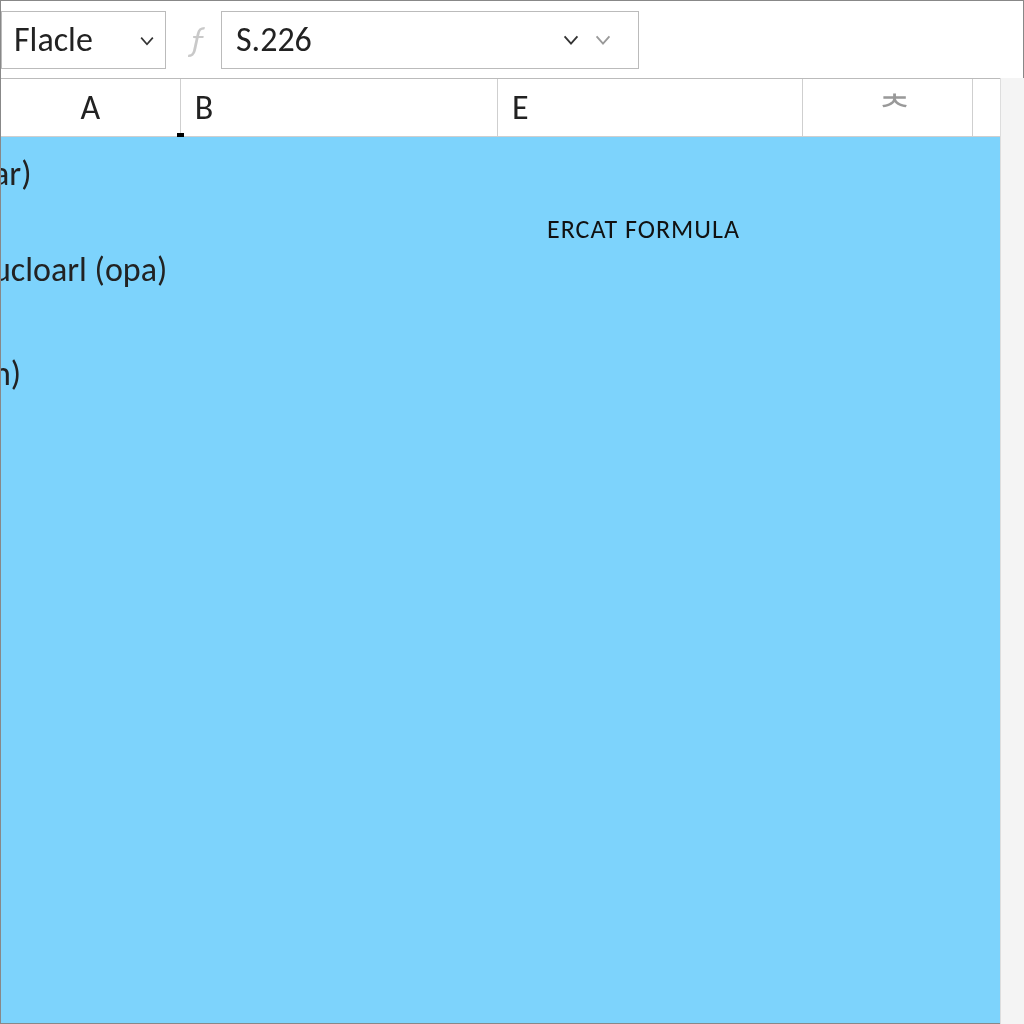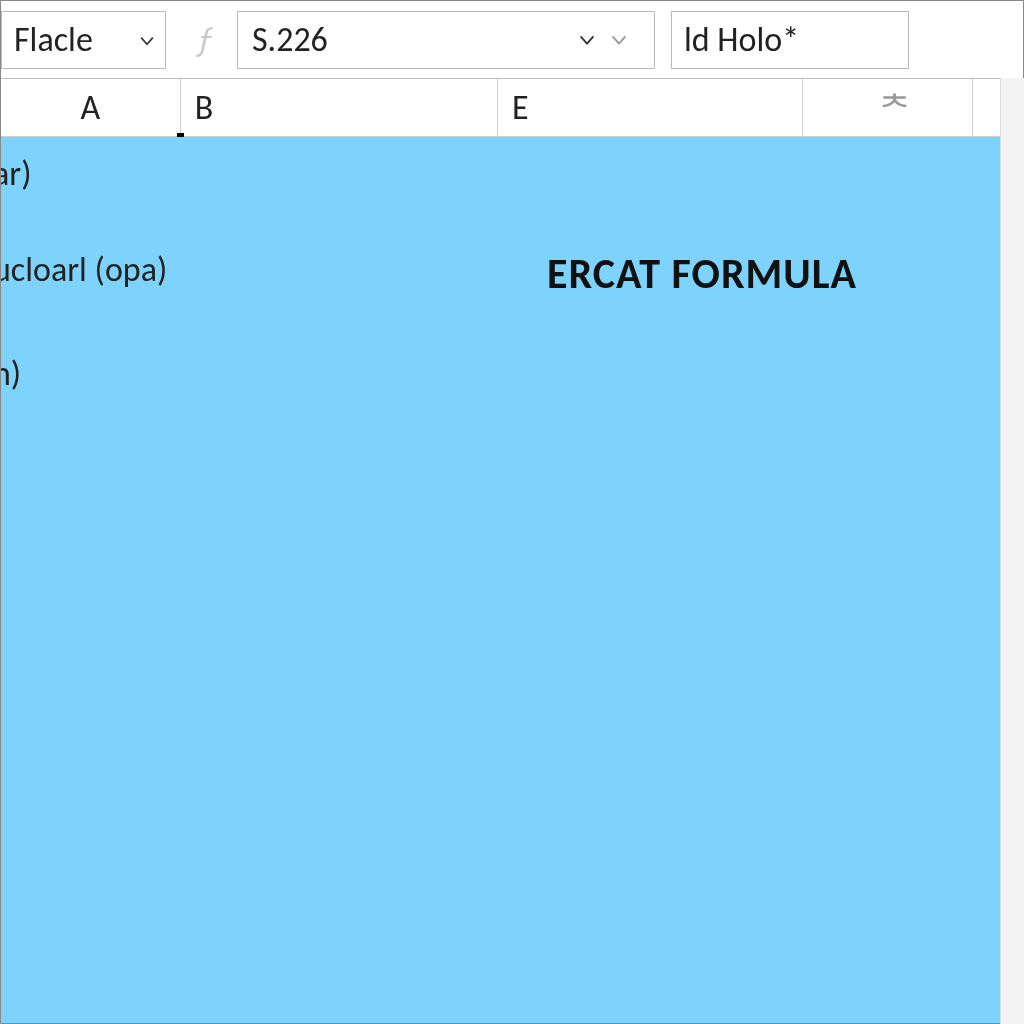--- a/index.html
+++ b/index.html
@@ -10,21 +10,21 @@
       height: 1024px;
       overflow: hidden;
       border: 1px solid #888;
     }
 
     
     .toolbar {
       height: 78px;
       display: flex;
       align-items: center;
-      gap: 16px;
+      gap: 8px;
       padding: 10px 0 10px 0;
       border-bottom: 1px solid #bbb;
       background: #fff;
     }
     .namebox {
       display: flex;
       align-items: center;
       justify-content: space-between;
       width: 165px;
       height: 58px;
@@ -116,25 +116,24 @@
     }
     .cell {
       position: absolute;
       font-size: 34px;
       color: #222;
       white-space: nowrap;
     }
     .cell.partial { left: -8px; }
     .title-cell {
       position: absolute;
-      font-size: 42px;
-      font-weight: 700;
+      font-size: 26px;
+      font-weight: 400;
       color: #111;
       letter-spacing: 1px;
-      margin-top: 35px;
     }
 
     
     .scroll-right {
       position: absolute;
       top: 78px;
       right: 0;
       width: 24px;
       height: calc(1024px - 78px);
       background: #f4f4f4;
@@ -168,23 +167,20 @@
           </svg>
       </span>
       <span>
         <svg viewBox="0 0 24 24" class="chev">
             <path d="M5 8l7 8 7-8" fill="none" stroke="#999" stroke-width="2"></path>
           </svg>
       </span>
     </span>
   </div>
 
-  <div class="searchbox">
-    <span>ld Holo*</span>
-  </div>
 </div>
 
 <div class="colheaders">
   <div class="colhead A">
     <span>A</span>
   </div>
   <div class="colhead B">
     <span>B</span>
   </div>
   <div class="colhead E">

